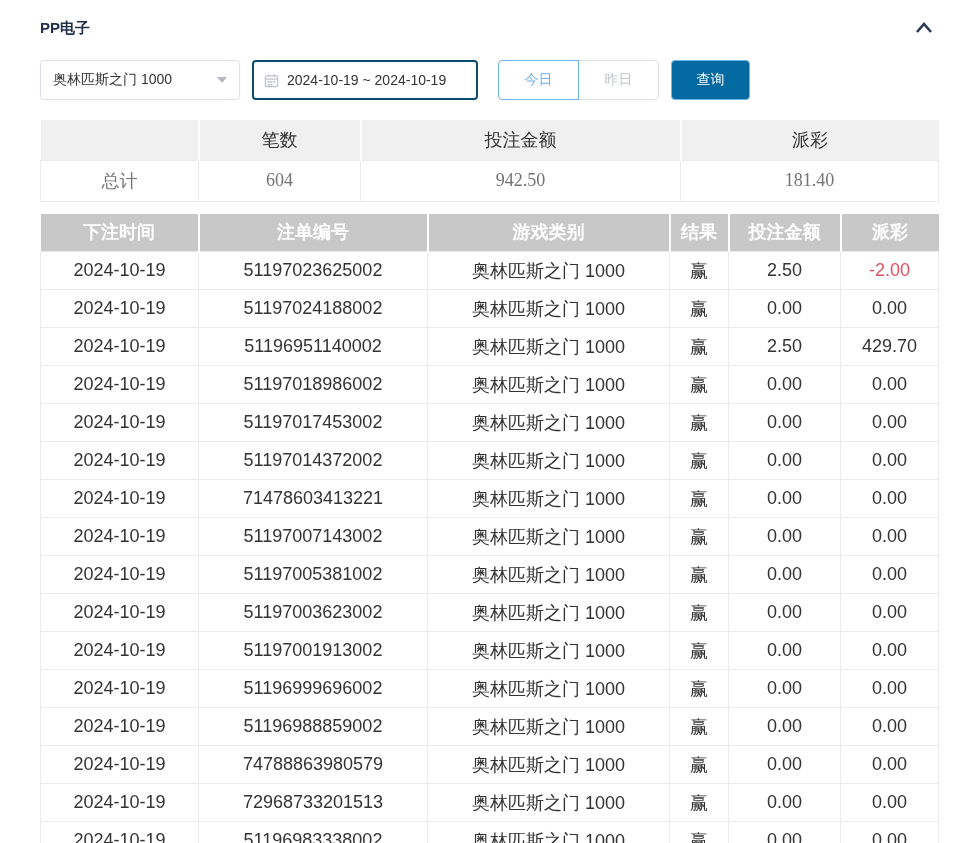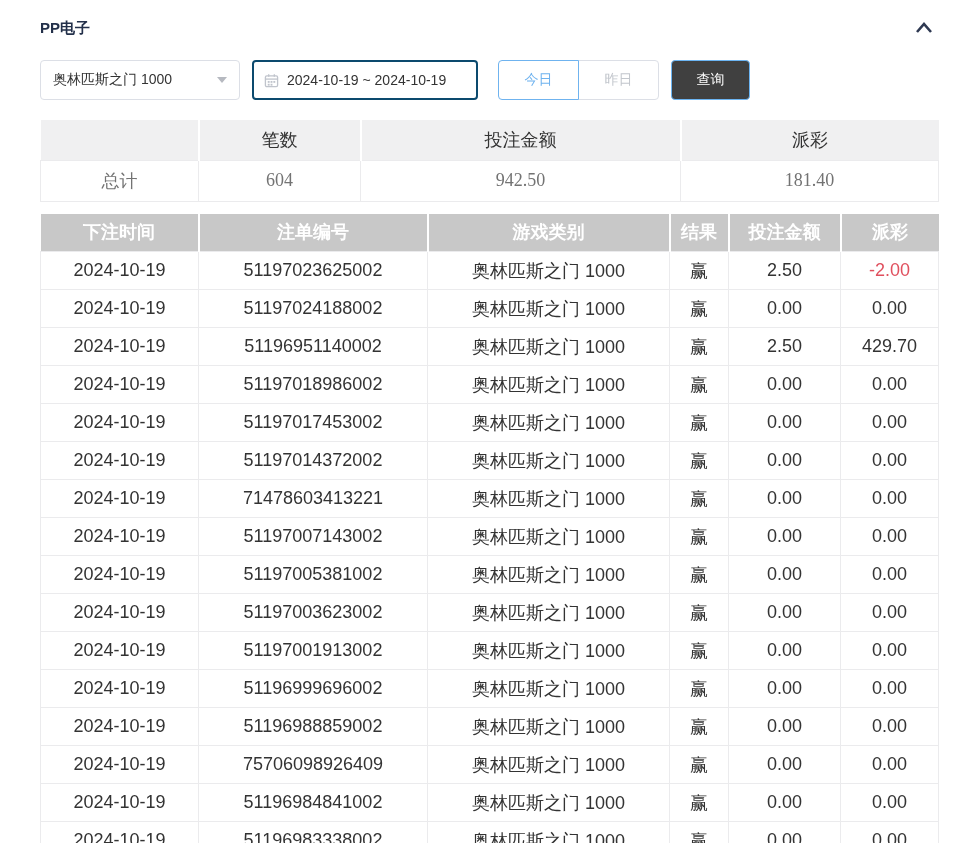--- a/index.html
+++ b/index.html
@@ -24,21 +24,21 @@
     display: flex; align-items: center; padding: 0 10px; font-size: 14px; color: #333;
     margin-left: 12px; cursor: pointer; }
   .date-box .cal { margin-right: 8px; display: flex; }
   .btn-group { display: flex; margin-left: 12px; padding-left: 8px; }
   .quick-btn { width: 81px; height: 40px; background: #fff; border: 1px solid #dcdfe6;
     font-size: 14px; color: #c3c7cd; cursor: pointer; margin-left: -1px;
     font-family: inherit; }
   .quick-btn:first-child { margin-left: 0; border-radius: 4px 0 0 4px; }
   .quick-btn:last-child { border-radius: 0 4px 4px 0; }
   .quick-btn.active { border: 1px solid #6fb3ef; color: #6fb3ef; position: relative; z-index: 2; }
-  .query-btn { width: 79px; height: 40px; margin-left: 12px; background: #404040; color: #fff;
+  .query-btn { width: 79px; height: 40px; margin-left: 12px; background: #0369a1; color: #fff;
     border: 1px solid #6cb5f3; border-radius: 4px; font-size: 14px; cursor: pointer;
     font-family: inherit; }
 
   
   table { border-collapse: collapse; table-layout: fixed; width: 898px; font-size: 18px; }
   td, th { text-align: center; font-weight: normal; overflow: hidden; white-space: nowrap; }
 
   .summary-table { margin-top: 20px; }
   .summary-table th { background: #f0f0f1; height: 40px; color: #333; border-left: 2px solid #fff; }
   .summary-table th:first-child { border-left: none; }
@@ -242,29 +242,29 @@
         <tr>
     <td>2024-10-19</td>
     <td>51196988859002</td>
     <td>奥林匹斯之门 1000</td>
     <td>赢</td>
     <td>0.00</td>
     <td>0.00</td>
   </tr>
         <tr>
     <td>2024-10-19</td>
-    <td>75706098926409</td>
-    <td>奥林匹斯之门 1000</td>
-    <td>赢</td>
-    <td>0.00</td>
-    <td>0.00</td>
-  </tr>
-        <tr>
-    <td>2024-10-19</td>
-    <td>51196984841002</td>
+    <td>74788863980579</td>
+    <td>奥林匹斯之门 1000</td>
+    <td>赢</td>
+    <td>0.00</td>
+    <td>0.00</td>
+  </tr>
+        <tr>
+    <td>2024-10-19</td>
+    <td>72968733201513</td>
     <td>奥林匹斯之门 1000</td>
     <td>赢</td>
     <td>0.00</td>
     <td>0.00</td>
   </tr>
         <tr>
     <td>2024-10-19</td>
     <td>51196983338002</td>
     <td>奥林匹斯之门 1000</td>
     <td>赢</td>

